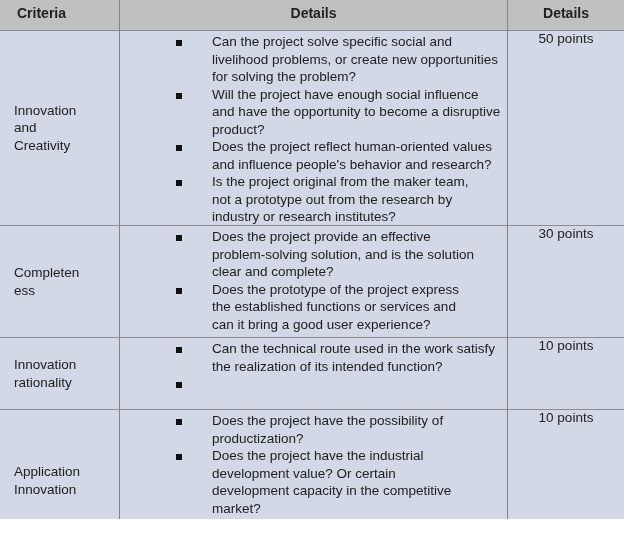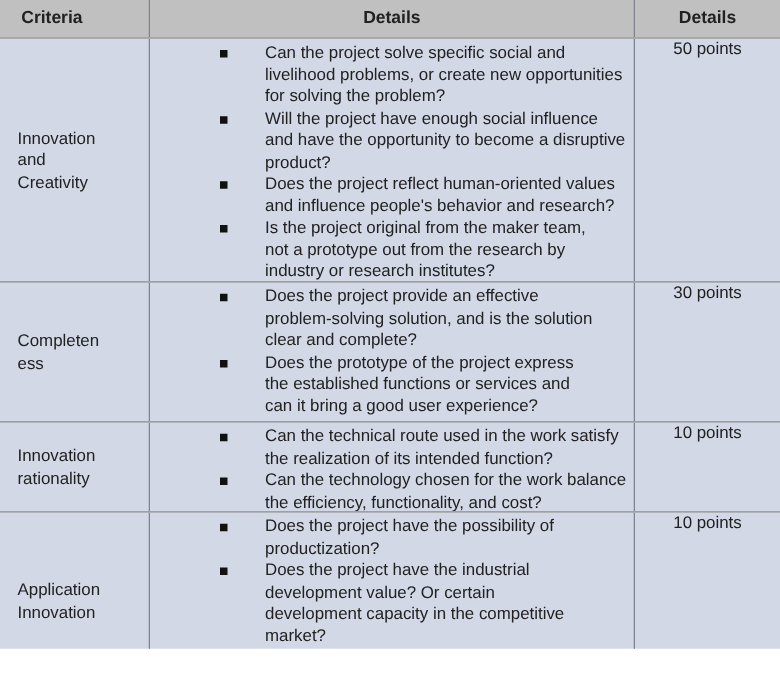--- a/index.html
+++ b/index.html
@@ -167,22 +167,20 @@
     </div>
     <div class="cell c2 details-cell">
       <ul>
         <li>
             <span class="bullet"></span>
             <span class="bullet-text">Can the technical route used in the work satisfy
 the realization of its intended function?</span>
           </li>
         <li>
             <span class="bullet"></span>
-            <span class="bullet-text">Can the technology chosen for the work balance
-the efficiency, functionality, and cost?</span>
           </li>
       </ul>
     </div>
     <div class="cell c3 points-cell">
       <span>10 points</span>
     </div>
   </div>
 
   <div class="row body">
     <div class="cell c1 criteria-cell">

